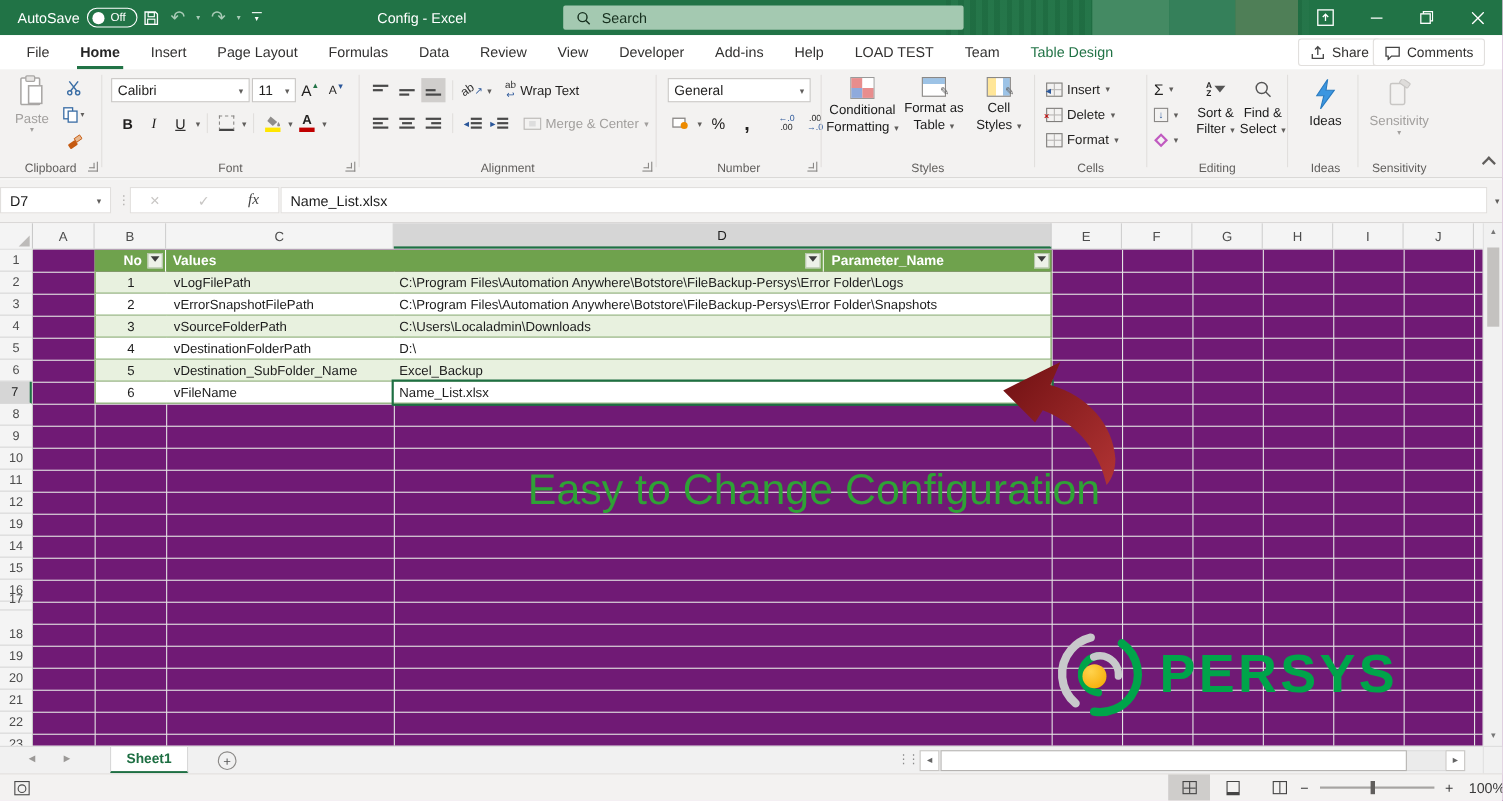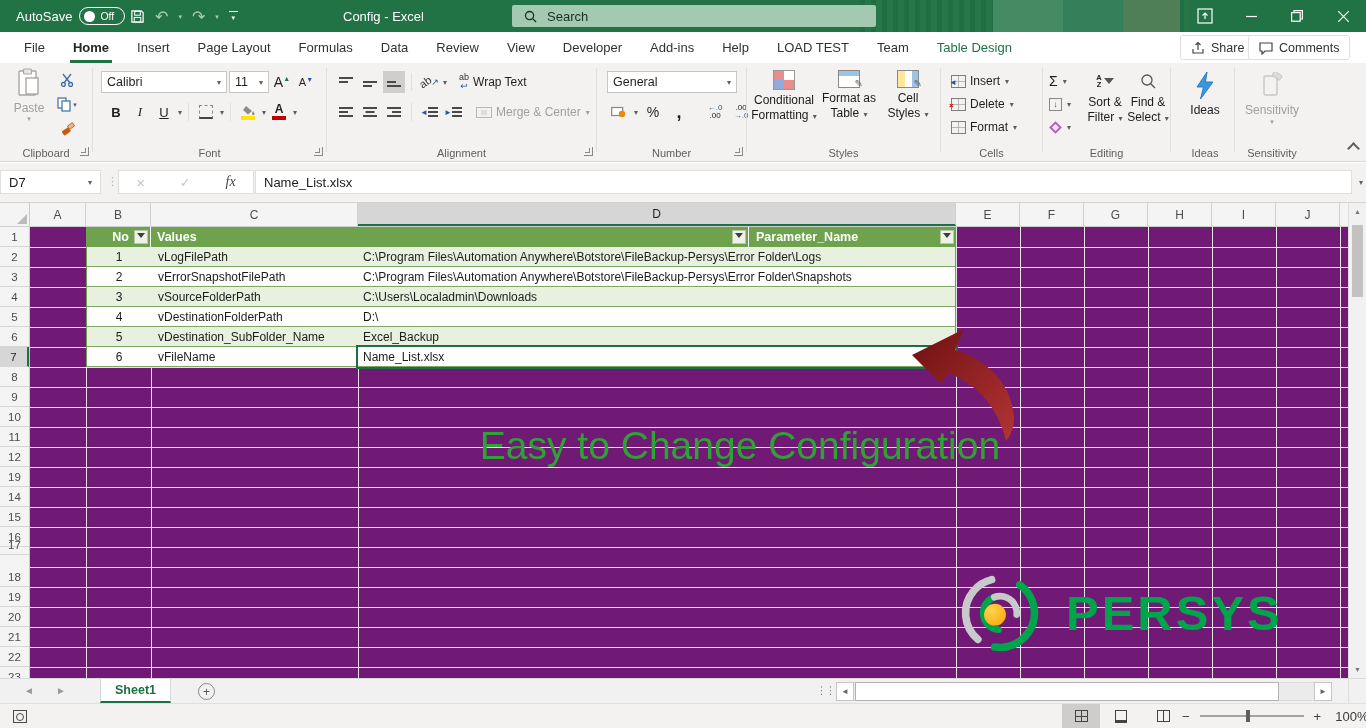--- a/index.html
+++ b/index.html
@@ -711,21 +711,21 @@
             <stop offset="0" stop-color="#FFD34D"></stop>
             <stop offset="1" stop-color="#F5A800"></stop>
           </radialGradient>
         </defs>
       <circle cx="50" cy="50" r="41" fill="none" stroke="#C8C9CB" stroke-width="9" stroke-dasharray="90 168" transform="rotate(130 50 50)" stroke-linecap="round"></circle>
       <circle cx="50" cy="50" r="41" fill="none" stroke="#00A44A" stroke-width="9" stroke-dasharray="110 148" transform="rotate(-55 50 50)" stroke-linecap="round"></circle>
       <circle cx="50" cy="50" r="20" fill="none" stroke="#00A44A" stroke-width="8" stroke-dasharray="58 68" transform="rotate(95 50 50)" stroke-linecap="round"></circle>
       <circle cx="50" cy="50" r="20" fill="none" stroke="#C8C9CB" stroke-width="8" stroke-dasharray="40 86" transform="rotate(250 50 50)" stroke-linecap="round"></circle>
       <circle cx="44" cy="52" r="13" fill="url(#og)"></circle>
     </svg>
-    <div class="logo-text" style="margin-left:24px">
+    <div class="logo-text" style="margin-left:12px">
       <div class="logo-name">PERSYS</div>
     </div>
   </div>
 
   <div class="vscroll">
     <div class="vs-btn" style="top:0">▲</div>
     <div class="vs-thumb"></div>
     <div class="vs-btn" style="bottom:0">▼</div>
   </div>
 

